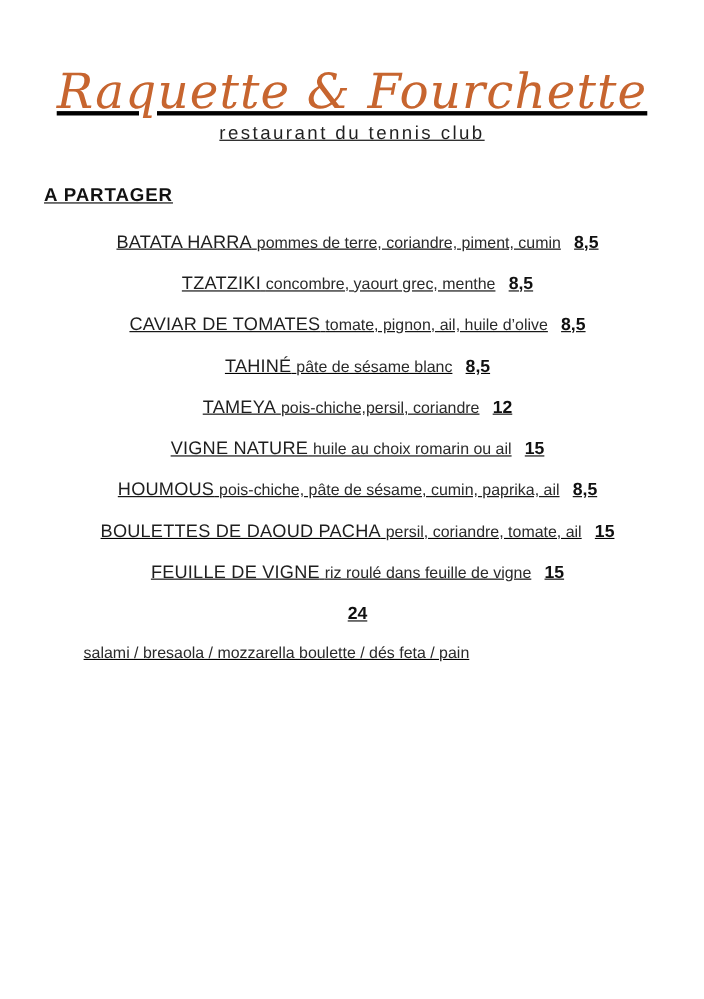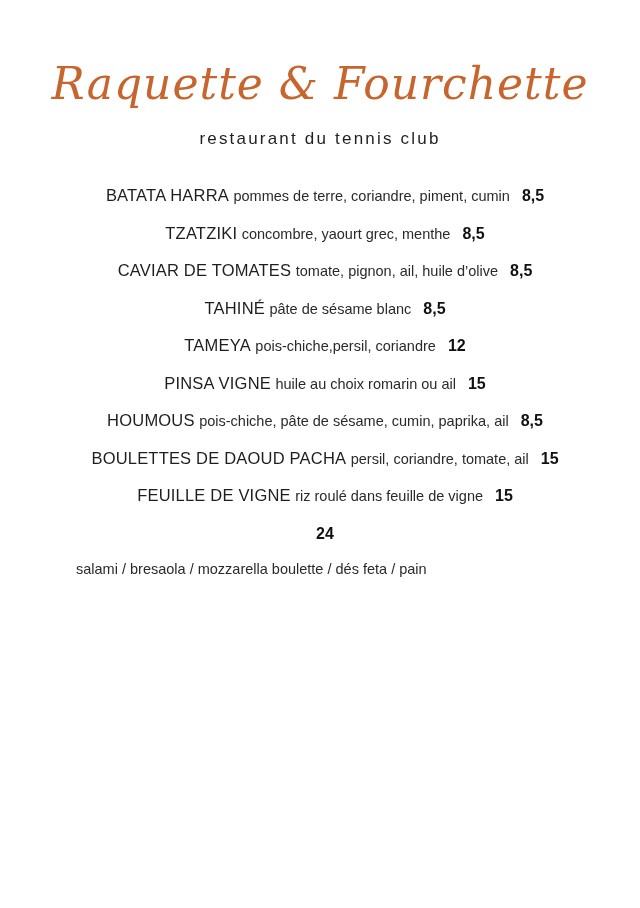--- a/index.html
+++ b/index.html
@@ -6,34 +6,34 @@
   html, body {
     width: 640px;
     background: #ffffff;
     font-family: "Liberation Sans", sans-serif;
   }
   .page {
     width: 640px;
     height: 816px;
     background: #ffffff;
     overflow: hidden;
+    text-decoration: underline;
   }
   .logo {
     margin-top: 56px;
     text-align: center;
     font-family: "DejaVu Serif", serif;
     font-style: italic;
     font-weight: 400;
     font-size: 44px;
     line-height: 1.25;
     color: var(--accent, #C7652F);
     letter-spacing: 1px;
   }
   .subtitle {
-    margin-top: 18px;
     text-align: center;
     font-size: 17px;
     letter-spacing: 2.2px;
     color: #1f1f1f;
     font-weight: 400;
   }
   .content {
     margin: 37px 30px 0 40px;
   }
   .section-title {
@@ -83,20 +83,21 @@
 <body>
 
 <div class="page">
 
   <div class="logo">Raquette &amp; Fourchette</div>
 
   <div class="subtitle">restaurant du tennis club</div>
 
   <div class="content">
 
+    <div class="section-title">A PARTAGER</div>
 
     <div class="menu-row">
       <span class="item-text"><span class="item-name">BATATA HARRA</span> <span class="item-desc">pommes de terre, coriandre, piment, cumin</span></span>
       <span class="item-price">8,5</span>
     </div>
 
     <div class="menu-row">
       <span class="item-text"><span class="item-name">TZATZIKI</span> <span class="item-desc">concombre, yaourt grec, menthe</span></span>
       <span class="item-price">8,5</span>
     </div>
@@ -110,21 +111,21 @@
       <span class="item-text"><span class="item-name">TAHINÉ</span> <span class="item-desc">pâte de sésame blanc</span></span>
       <span class="item-price">8,5</span>
     </div>
 
     <div class="menu-row">
       <span class="item-text"><span class="item-name">TAMEYA</span> <span class="item-desc">pois-chiche,persil, coriandre</span></span>
       <span class="item-price">12</span>
     </div>
 
     <div class="menu-row">
-      <span class="item-text"><span class="item-name">PINSA VIGNE</span> <span class="item-desc">huile au choix romarin ou ail</span></span>
+      <span class="item-text"><span class="item-name">VIGNE NATURE</span> <span class="item-desc">huile au choix romarin ou ail</span></span>
       <span class="item-price">15</span>
     </div>
 
     <div class="menu-row">
       <span class="item-text"><span class="item-name">HOUMOUS</span> <span class="item-desc">pois-chiche, pâte de sésame, cumin, paprika, ail</span></span>
       <span class="item-price">8,5</span>
     </div>
 
     <div class="menu-row">
       <span class="item-text"><span class="item-name">BOULETTES DE DAOUD PACHA</span> <span class="item-desc">persil, coriandre, tomate, ail</span></span>

